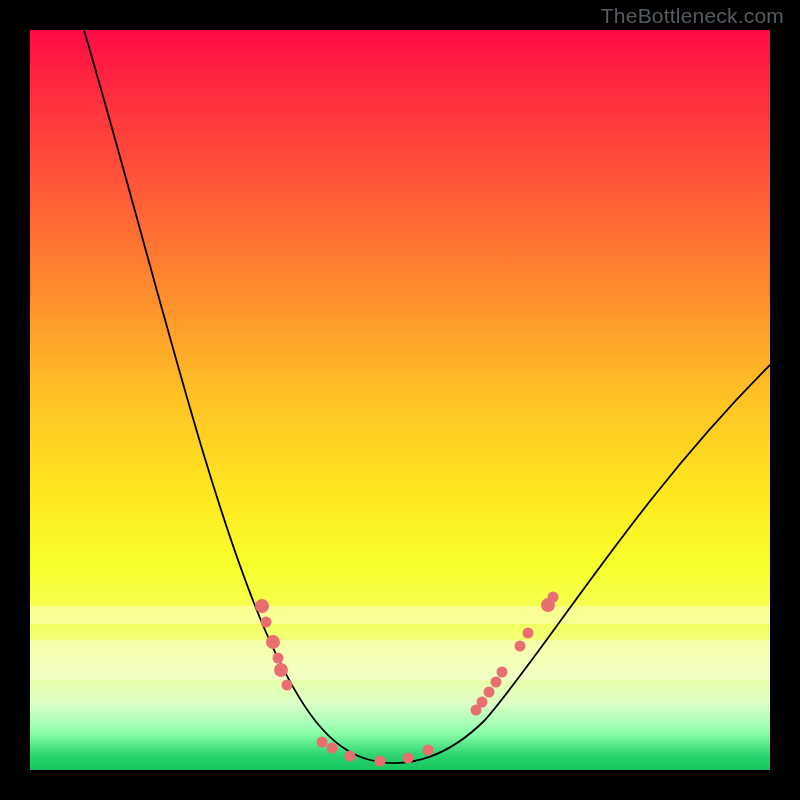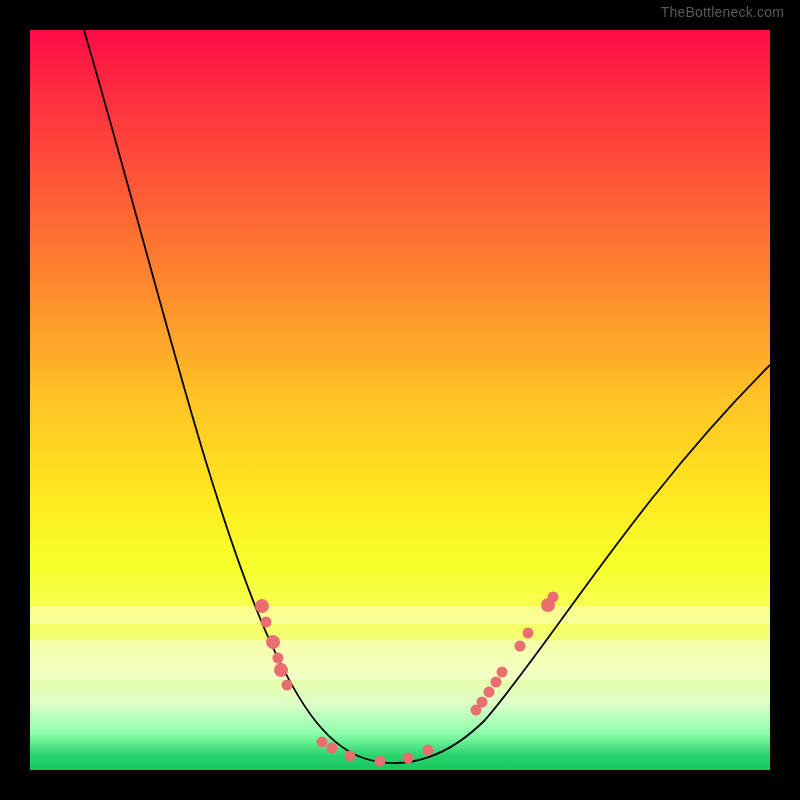--- a/index.html
+++ b/index.html
@@ -49,21 +49,21 @@
   }
   svg.curve {
     position: absolute;
     left: 0; top: 0;
     width: 740px;
     height: 740px;
   }
   .watermark {
     position: absolute;
     color: #555b60;
-    font-size: 14px;
+    font-size: 21px;
     font-weight: 400;
     font-family: Arial, sans-serif;
     letter-spacing: 0.2px;
   }
 </style>
 </head>
 <body>
 
 <div class="frame">
   <div class="plot-bg"></div>

